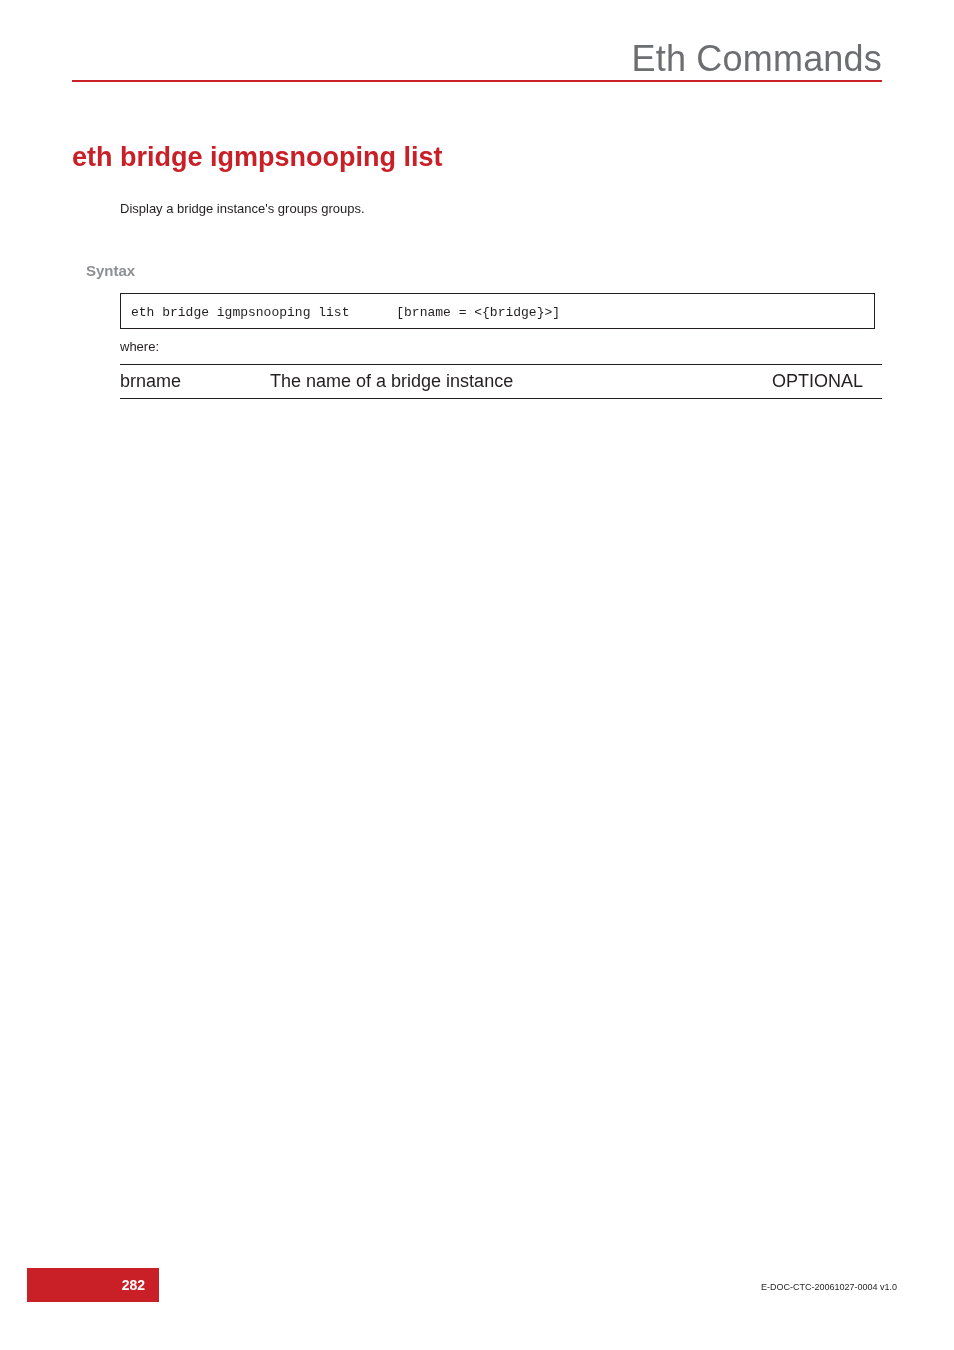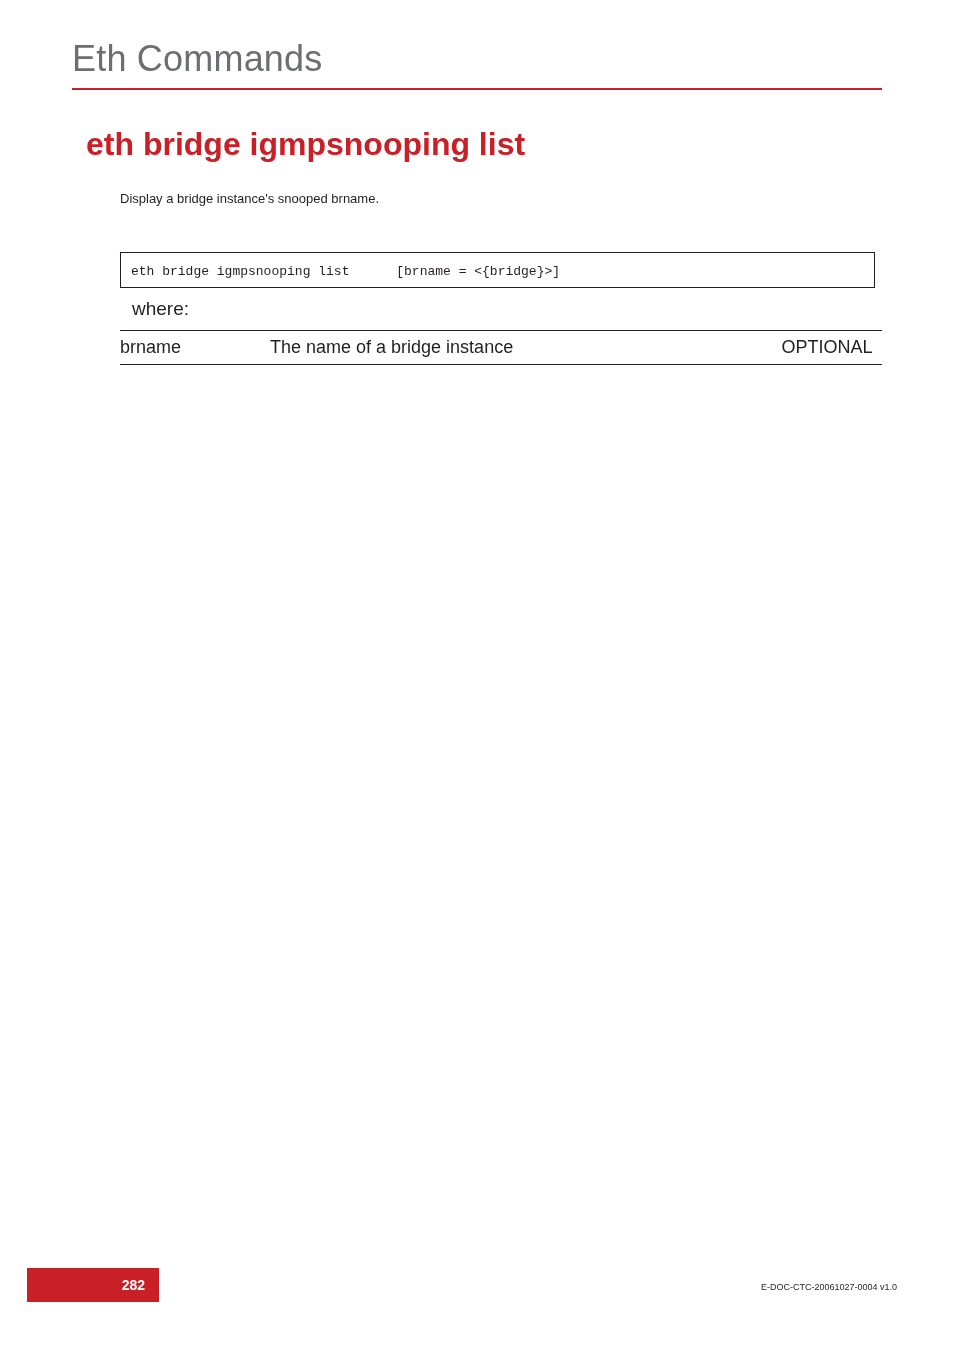--- a/index.html
+++ b/index.html
@@ -15,36 +15,36 @@
       position: relative;
     }
     .page-container {
       width: 100%;
       height: 100%;
       padding: 38px 72px 0 72px;
       position: relative;
     }
     .header-area {
       display: flex;
+      justify-content: flex-end;
       border-bottom: 2px solid #c92028;
-      padding-bottom: 8px;
-      margin-bottom: 36px;
+      padding-bottom: 0;
+      margin-bottom: 60px;
     }
     .page-header {
       font-size: 36px;
       font-weight: normal;
       color: #6d6e71;
       letter-spacing: 0.2px;
     }
     .command-title {
-      font-size: 32px;
+      font-size: 27px;
       font-weight: bold;
       color: #c92028;
       margin-bottom: 28px;
-      margin-left: 14px;
     }
     .command-description {
       font-size: 13px;
       color: #231f20;
       margin-left: 48px;
       margin-bottom: 46px;
     }
     .syntax-label {
       font-size: 15px;
       font-weight: bold;
@@ -58,23 +58,23 @@
       margin-right: 7px;
       padding: 8px 10px;
     }
     .syntax-code {
       font-family: "Courier New", Courier, monospace;
       font-size: 13px;
       color: #231f20;
       white-space: pre;
     }
     .where-label {
-      font-size: 19px;
+      font-size: 13px;
       color: #231f20;
-      margin-left: 60px;
+      margin-left: 48px;
       margin-top: 10px;
       margin-bottom: 10px;
     }
     .param-table {
       margin-left: 48px;
       margin-right: 0;
       border-collapse: collapse;
       width: calc(100% - 48px);
     }
     .param-table tr {
@@ -89,21 +89,21 @@
     }
     .param-name-col {
       width: 150px;
       padding-left: 16px;
     }
     .param-desc-col {
       width: auto;
     }
     .param-opt-col {
       width: 110px;
-      text-align: center;
+      text-align: left;
       padding-right: 4px;
     }
     .footer {
       position: absolute;
       bottom: 48px;
       left: 0;
       width: 100%;
       height: 34px;
       margin-left: 27px;
     }
@@ -136,22 +136,23 @@
 <body>
 
 <div class="page-container">
 
   <div class="header-area">
     <div class="page-header">Eth Commands</div>
   </div>
 
   <div class="command-title">eth bridge igmpsnooping list</div>
 
-  <div class="command-description">Display a bridge instance's  snooped brname.</div>
+  <div class="command-description">Display a bridge instance's  groups groups.</div>
 
+  <div class="syntax-label">Syntax</div>
 
   <div class="syntax-box">
     <span class="syntax-code">eth bridge igmpsnooping list      [brname = &lt;{bridge}&gt;]</span>
   </div>
 
   <div class="where-label">where:</div>
 
   <table class="param-table">
     <tbody>
         <tr>

